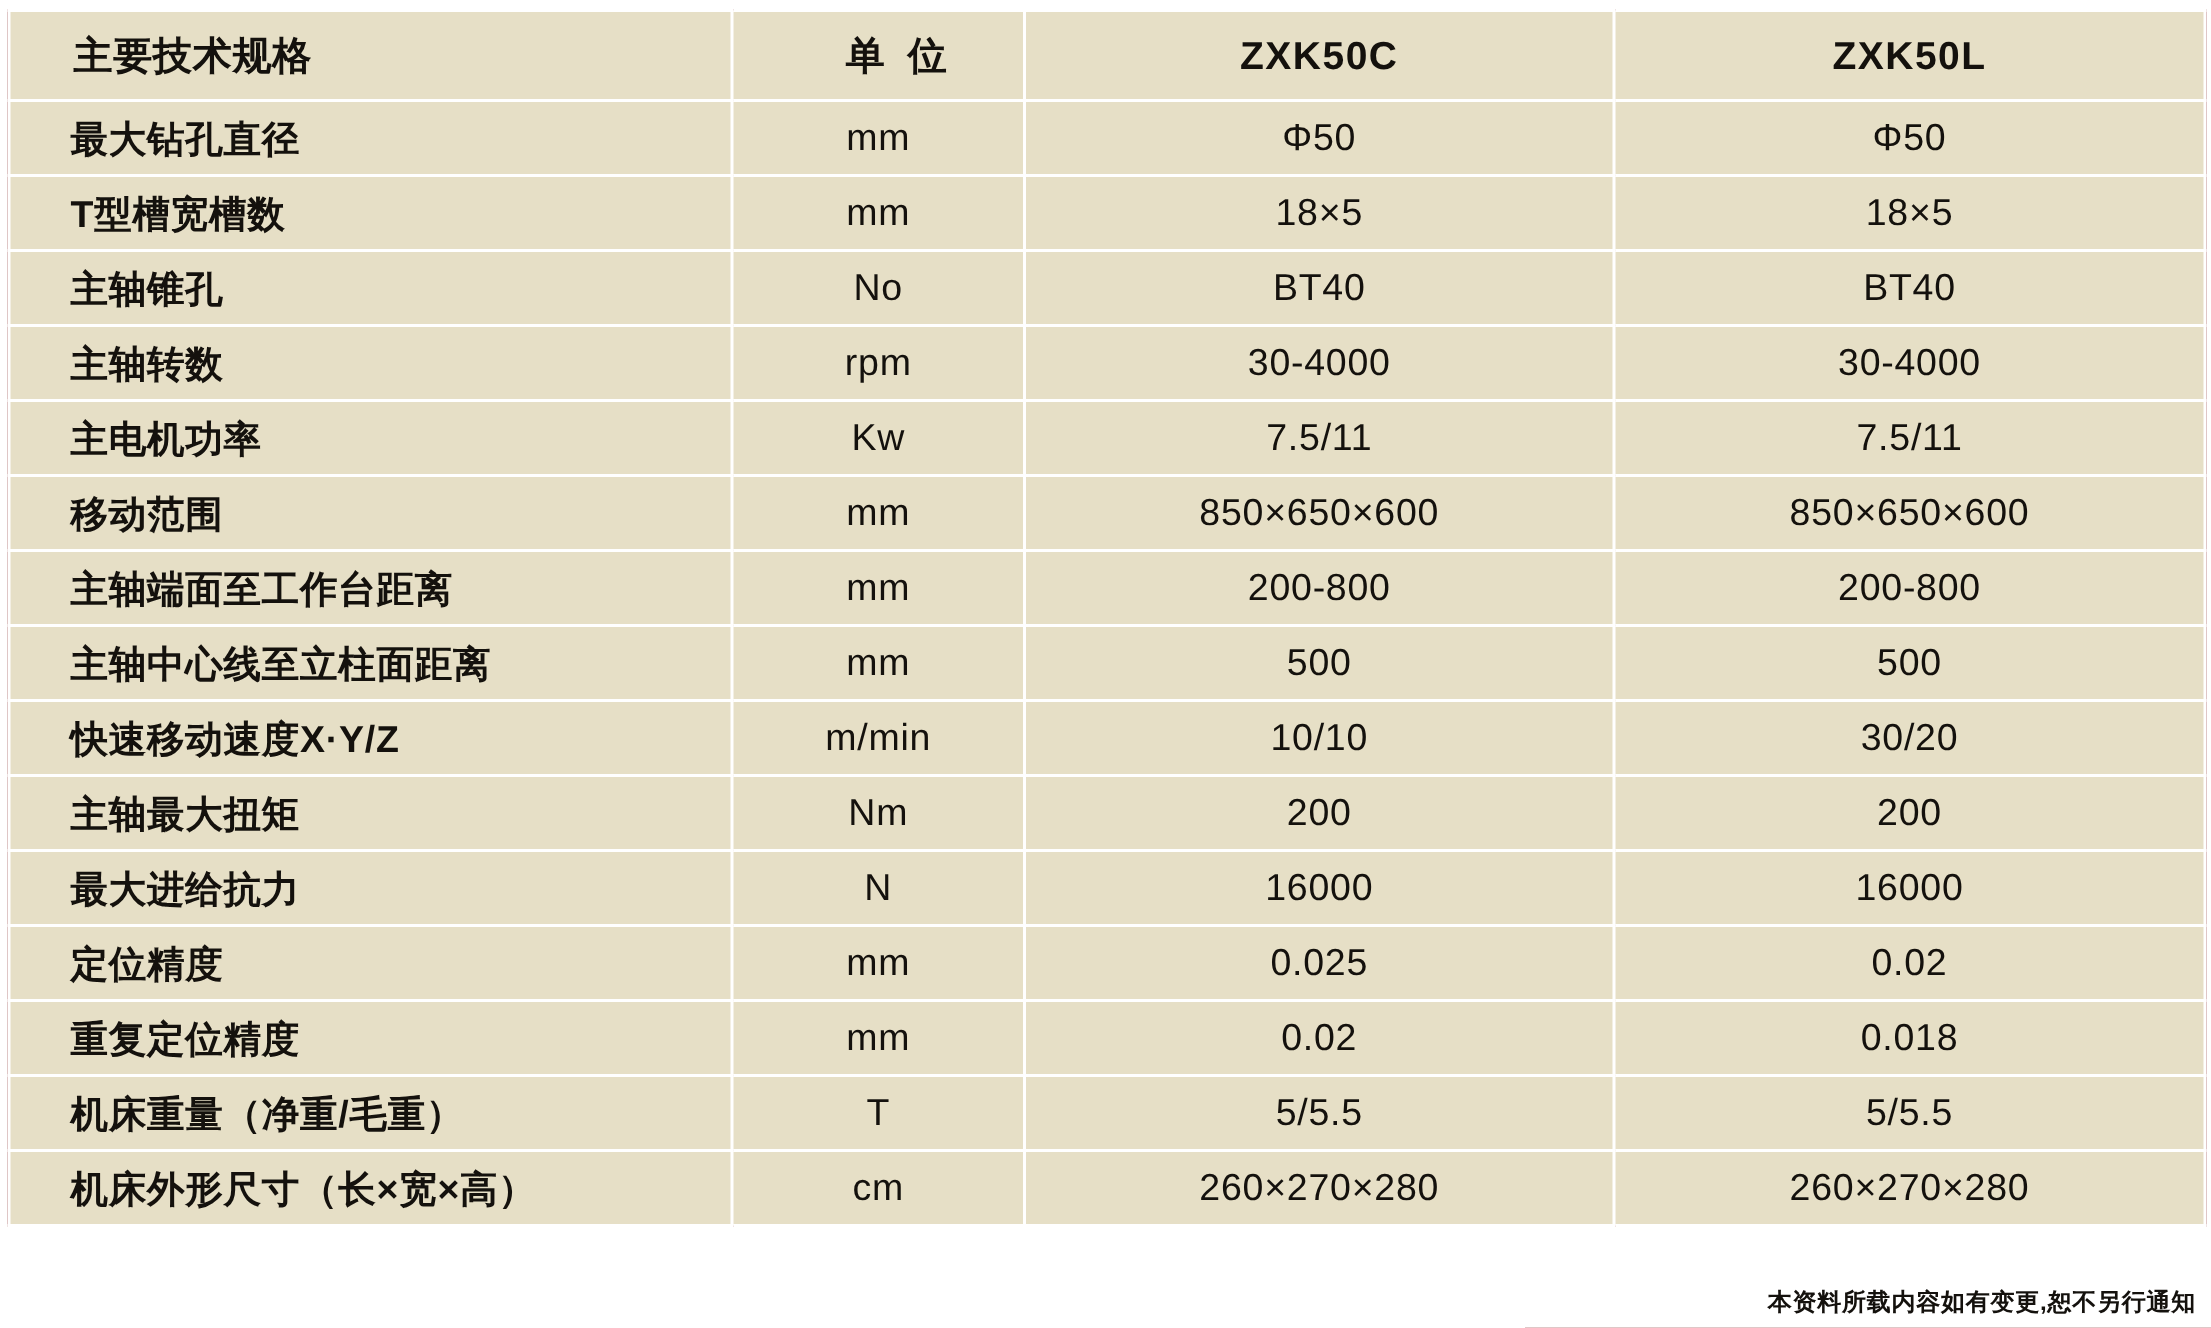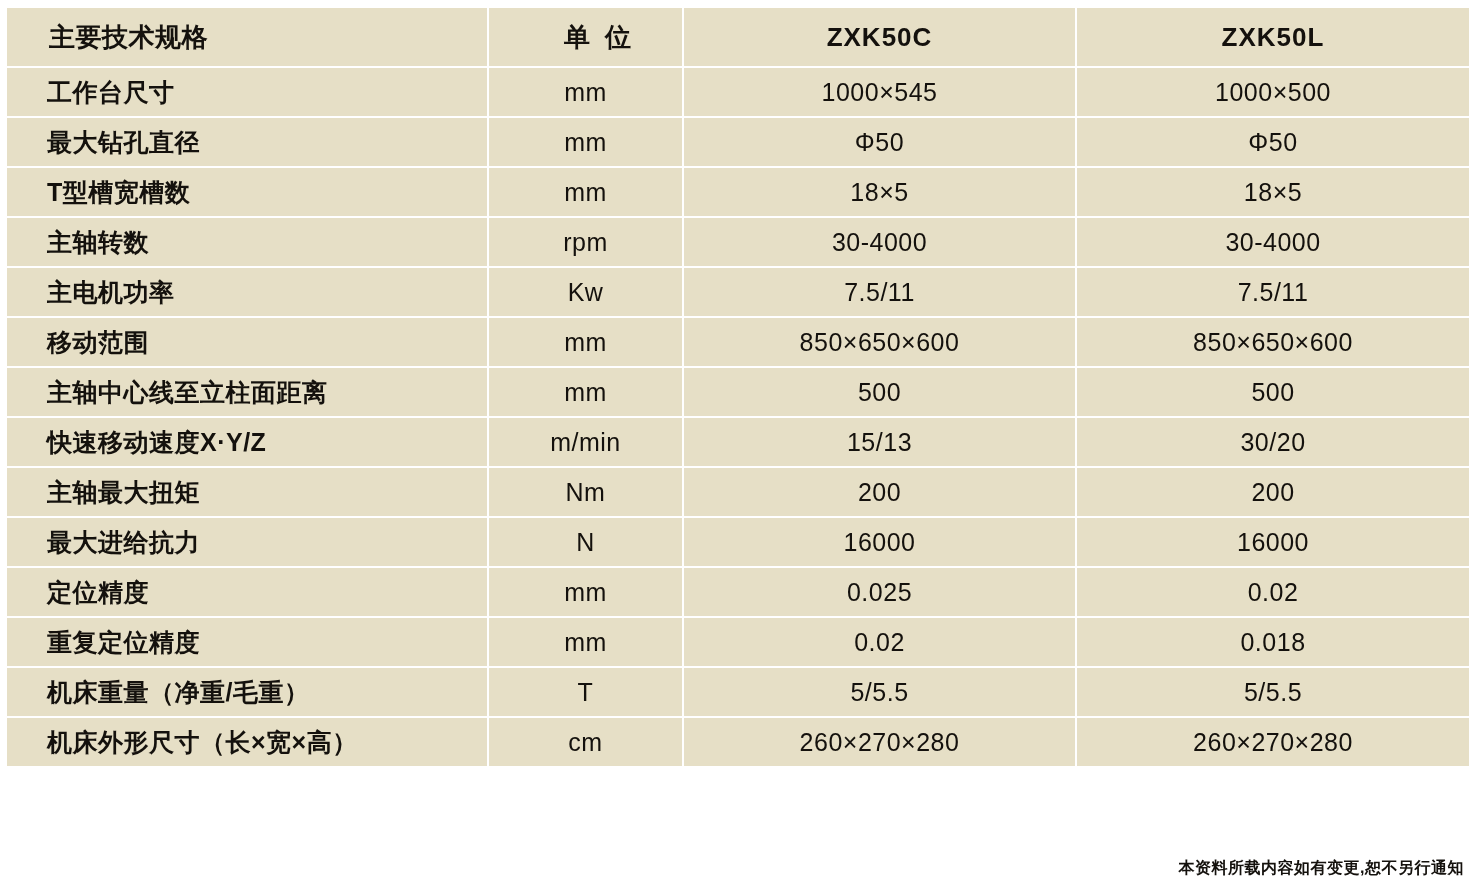--- a/index.html
+++ b/index.html
@@ -96,66 +96,72 @@
       <col class="c-v1">
       <col class="c-v2">
     </colgroup>
     <tbody id="table-body">
       <tr class="head">
         <td class="name">主要技术规格</td>
         <td class="unit">单 位</td>
         <td class="val">ZXK50C</td>
         <td class="val">ZXK50L</td>
       </tr>
-    <tr>
-          <td class="name">工作台尺寸</td>
-          <td class="unit">mm</td>
-          <td class="val">1000×545</td>
-          <td class="val">1000×500</td>
-        </tr>
         <tr>
           <td class="name">最大钻孔直径</td>
           <td class="unit">mm</td>
           <td class="val">Φ50</td>
           <td class="val">Φ50</td>
         </tr>
         <tr>
           <td class="name">T型槽宽槽数</td>
           <td class="unit">mm</td>
           <td class="val">18×5</td>
           <td class="val">18×5</td>
+        </tr>
+        <tr>
+          <td class="name">主轴锥孔</td>
+          <td class="unit">No</td>
+          <td class="val">BT40</td>
+          <td class="val">BT40</td>
         </tr>
         <tr>
           <td class="name">主轴转数</td>
           <td class="unit">rpm</td>
           <td class="val">30-4000</td>
           <td class="val">30-4000</td>
         </tr>
         <tr>
           <td class="name">主电机功率</td>
           <td class="unit">Kw</td>
           <td class="val">7.5/11</td>
           <td class="val">7.5/11</td>
         </tr>
         <tr>
           <td class="name">移动范围</td>
           <td class="unit">mm</td>
           <td class="val">850×650×600</td>
           <td class="val">850×650×600</td>
         </tr>
         <tr>
+          <td class="name">主轴端面至工作台距离</td>
+          <td class="unit">mm</td>
+          <td class="val">200-800</td>
+          <td class="val">200-800</td>
+        </tr>
+        <tr>
           <td class="name">主轴中心线至立柱面距离</td>
           <td class="unit">mm</td>
           <td class="val">500</td>
           <td class="val">500</td>
         </tr>
         <tr>
           <td class="name">快速移动速度X·Y/Z</td>
           <td class="unit">m/min</td>
-          <td class="val">15/13</td>
+          <td class="val">10/10</td>
           <td class="val">30/20</td>
         </tr>
         <tr>
           <td class="name">主轴最大扭矩</td>
           <td class="unit">Nm</td>
           <td class="val">200</td>
           <td class="val">200</td>
         </tr>
         <tr>
           <td class="name">最大进给抗力</td>

